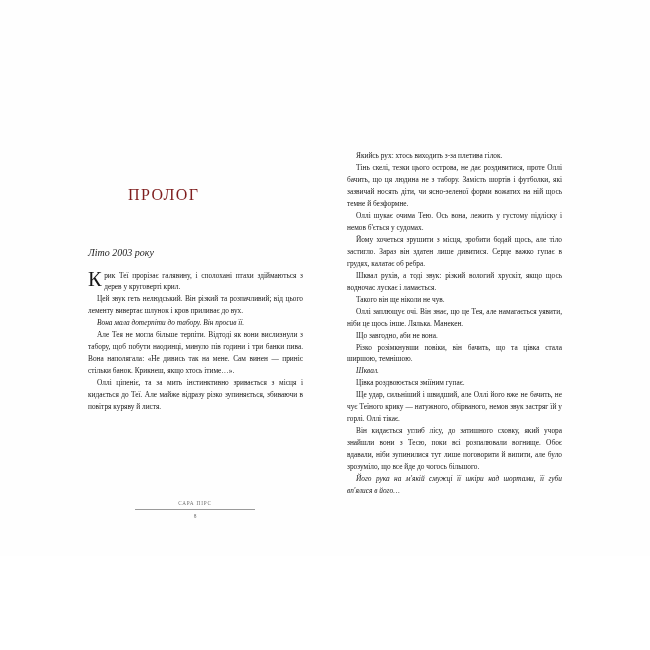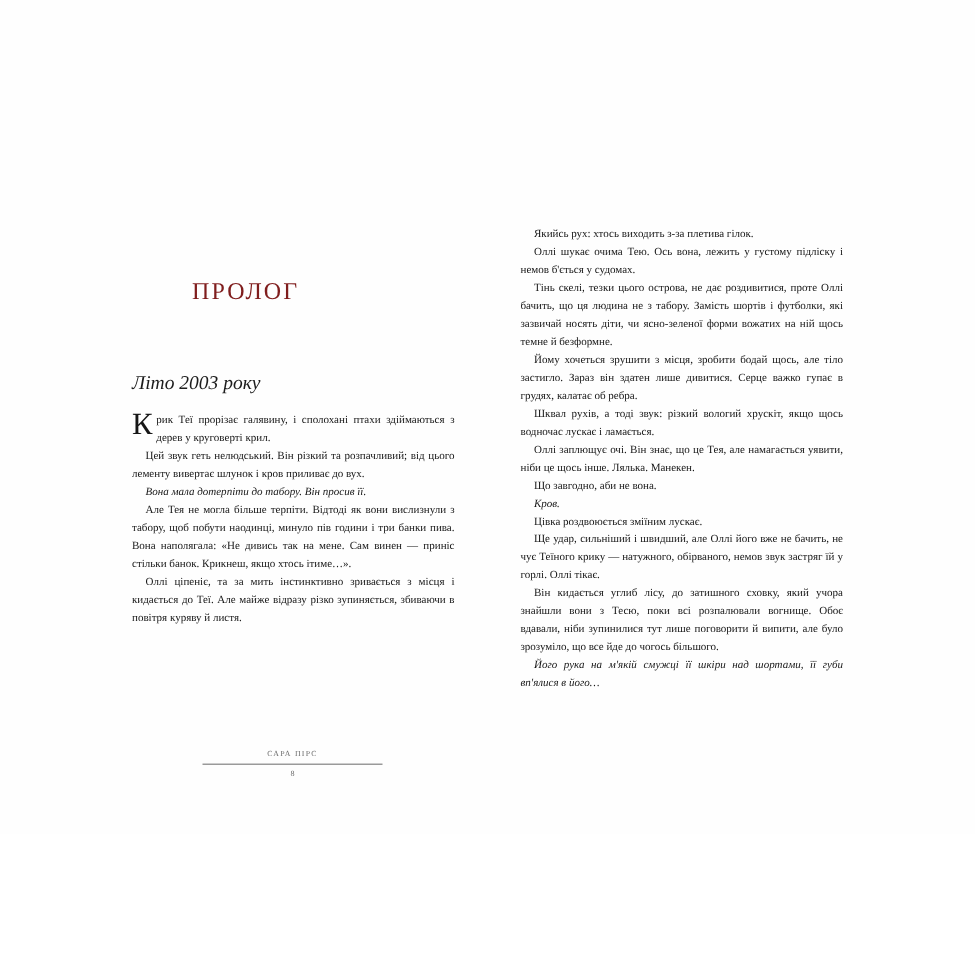--- a/index.html
+++ b/index.html
@@ -55,21 +55,21 @@
     font-weight: 400;
     color: #7f1d1d;
     margin: 0 0 42px 0;
     text-align: left;
     padding-left: 40px;
   }
 
   
   .dateline {
     font-style: italic;
-    font-size: 13px;
+    font-size: 10px;
     line-height: 1.45;
     margin: 0 0 9px 0;
     color: #1c1c1c;
   }
 
   
   .para {
     font-size: 7.35px;
     line-height: 1.63;
     text-align: justify;
@@ -156,37 +156,39 @@
       </div>
       <span class="footer-folio">8</span>
     </div>
   </div>
 
   <div class="page page-right">
     <div class="column">
 
       <p class="para">Якийсь рух: хтось виходить з-за плетива гілок.</p>
 
+      <p class="para">Тінь скелі, тезки цього острова, не дає роздивитися, проте Оллі бачить, що ця людина не з табору. Замість шортів і футболки, які зазвичай носять діти, чи ясно-зеленої форми вожатих на ній щось темне й безформне.</p>
+
       <p class="para">Оллі шукає очима Тею. Ось вона, лежить у густому підліску і немов б'ється у судомах.</p>
-
-      <p class="para">Тінь скелі, тезки цього острова, не дає роздивитися, проте Оллі бачить, що ця людина не з табору. Замість шортів і футболки, які зазвичай носять діти, чи ясно-зеленої форми вожатих на ній щось темне й безформне.</p>
 
       <p class="para">Йому хочеться зрушити з місця, зробити бодай щось, але тіло застигло. Зараз він здатен лише дивитися. Серце важко гупає в грудях, калатає об ребра.</p>
 
       <p class="para">Шквал рухів, а тоді звук: різкий вологий хрускіт, якщо щось водночас лускає і ламається.</p>
 
+      <p class="para">Такого він ще ніколи не чув.</p>
 
       <p class="para">Оллі заплющує очі. Він знає, що це Тея, але намагається уявити, ніби це щось інше. Лялька. Манекен.</p>
 
       <p class="para">Що завгодно, аби не вона.</p>
 
+      <p class="para">Різко розімкнувши повіки, він бачить, що та цівка стала ширшою, темнішою.</p>
 
-      <p class="para italic">Кров.</p>
+      <p class="para italic">Шквал.</p>
 
-      <p class="para">Цівка роздвоюється зміїним лускає.</p>
+      <p class="para">Цівка роздвоюється зміїним гупає.</p>
 
       <p class="para">Ще удар, сильніший і швидший, але Оллі його вже не бачить, не чує Теїного крику — натужного, обірваного, немов звук застряг їй у горлі. Оллі тікає.</p>
 
       <p class="para">Він кидається углиб лісу, до затишного сховку, який учора знайшли вони з Тесю, поки всі розпалювали вогнище. Обоє вдавали, ніби зупинилися тут лише поговорити й випити, але було зрозуміло, що все йде до чогось більшого.</p>
 
       <p class="para italic">Його рука на м'якій смужці її шкіри над шортами, її губи вп'ялися в його…</p>
 
     </div>
 
   </div>

